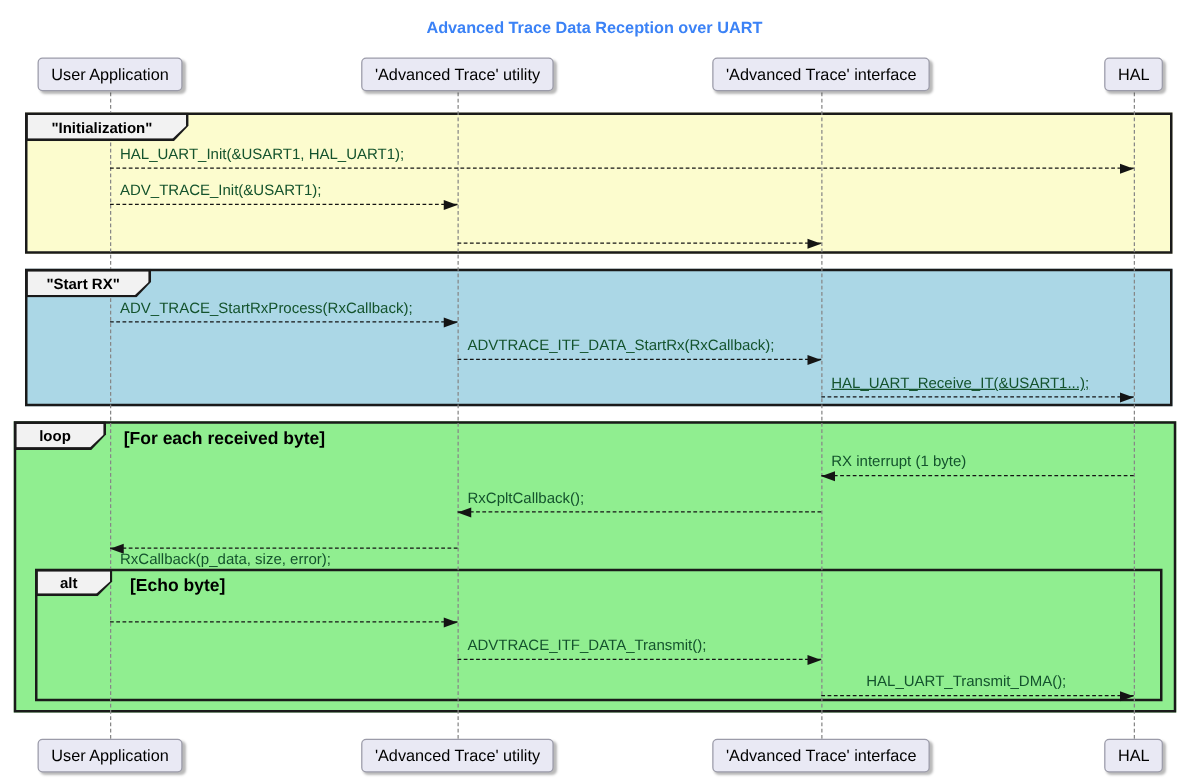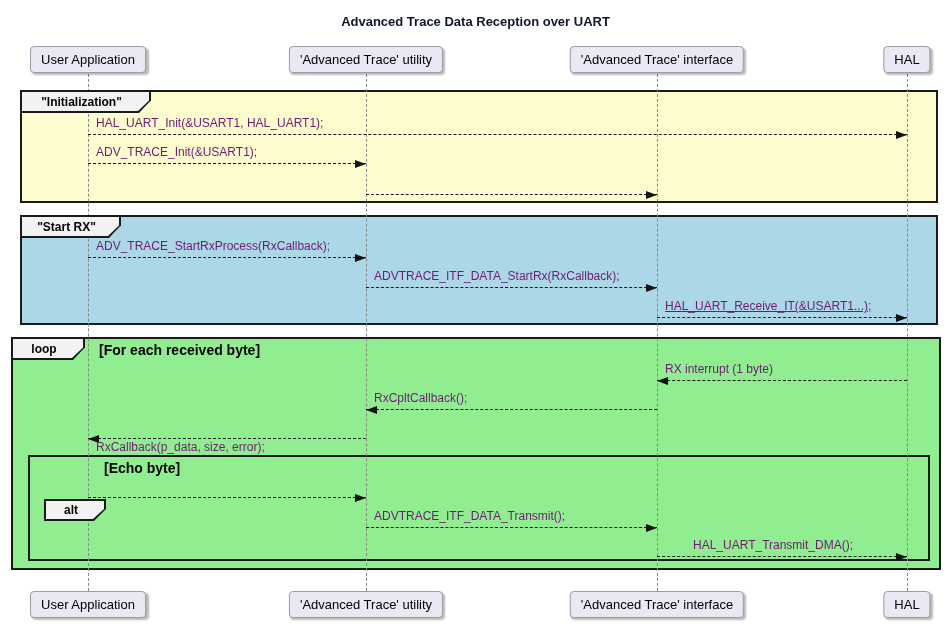--- a/index.html
+++ b/index.html
@@ -2,21 +2,21 @@
 <html><head>
 <meta charset="utf-8">
 <style>
   html,body { margin:0; padding:0; background:#ffffff; }
   #stage {
     position:relative; width:951px; height:625px; overflow:hidden;
     font-family:"Liberation Sans", sans-serif; color:#111; background:#ffffff;
   }
   .title {
     position:absolute; top:14px; left:0; width:100%; text-align:center;
-    font-size:13px; font-weight:bold; color:#0f172a;
+    font-size:13px; font-weight:bold; color:#3b82f6;
   }
   .pbox {
     position:absolute; transform:translateX(-50%);
     background:#E9E9F4; border:1.4px solid #9B9BA9; border-radius:4px;
     box-shadow:2px 2px 2px rgba(0,0,0,0.28);
     font-size:13px; padding:5px 10px; white-space:nowrap; color:#000;
   }
   .lifeline { position:absolute; width:0; border-left:1px dashed #878787; }
   .frame { position:absolute; border:2px solid #1a1a1a; box-sizing:border-box; }
   .flabel {
@@ -32,21 +32,21 @@
   .fcond { position:absolute; font-weight:bold; font-size:14px; white-space:nowrap; color:#000; }
   .mline { position:absolute; height:0; border-top:1px dashed #141414; }
   .mhead-r {
     position:absolute; width:0; height:0;
     border-left:11px solid #141414; border-top:4px solid transparent; border-bottom:4px solid transparent;
   }
   .mhead-l {
     position:absolute; width:0; height:0;
     border-right:11px solid #141414; border-top:4px solid transparent; border-bottom:4px solid transparent;
   }
-  .mtext { position:absolute; font-size:12px; white-space:nowrap; color:#701a75; }
+  .mtext { position:absolute; font-size:12px; white-space:nowrap; color:#14532d; }
 </style>
 </head>
 <body>
 
 <div id="stage">
   <div class="title">Advanced Trace Data Reception over UART</div>
 <div class="frame" style="left: 20px; top: 90px; width: 918px; height: 113px; background: rgb(252, 252, 206);"></div>
     <div class="frame" style="left: 20px; top: 215px; width: 918px; height: 110px; background: rgb(171, 215, 230);"></div>
     <div class="frame" style="left: 11px; top: 337px; width: 930px; height: 233px; background: rgb(144, 238, 144);"></div>
     <div class="frame" style="left: 28px; top: 455px; width: 902px; height: 106px; background: transparent;"></div>
@@ -57,21 +57,21 @@
     <div class="flabel" style="left: 20px; top: 90px; width: 131px; height: 23px; z-index: 3;">
       <div class="flabel-in">"Initialization"</div>
     </div>
     <div class="flabel" style="left: 20px; top: 215px; width: 101px; height: 23px; z-index: 3;">
       <div class="flabel-in">"Start RX"</div>
     </div>
     <div class="flabel" style="left: 11px; top: 337px; width: 74px; height: 23px; z-index: 3;">
       <div class="flabel-in">loop</div>
     </div>
     <div class="fcond" style="left: 99px; top: 342px; z-index: 3;">[For each received byte]</div>
-    <div class="flabel" style="left: 44px; top: 455px; width: 62px; height: 22px; z-index: 3; margin-top: 44px;">
+    <div class="flabel" style="left: 28px; top: 455px; width: 62px; height: 22px; z-index: 3;">
       <div class="flabel-in">alt</div>
     </div>
     <div class="fcond" style="left: 104px; top: 460px; z-index: 3;">[Echo byte]</div>
     <div class="mline" style="left: 88px; top: 134px; width: 819px; z-index: 4;"></div>
     <div class="mhead-r" style="left: 896px; top: 130.5px; z-index: 4;"></div>
     <div class="mtext" style="left: 96px; top: 116px; z-index: 4;">HAL_UART_Init(&amp;USART1, HAL_UART1);</div>
     <div class="mline" style="left: 88px; top: 163px; width: 278px; z-index: 4;"></div>
     <div class="mhead-r" style="left: 355px; top: 159.5px; z-index: 4;"></div>
     <div class="mtext" style="left: 96px; top: 145px; z-index: 4;">ADV_TRACE_Init(&amp;USART1);</div>
     <div class="mline" style="left: 366px; top: 194px; width: 291px; z-index: 4;"></div>

